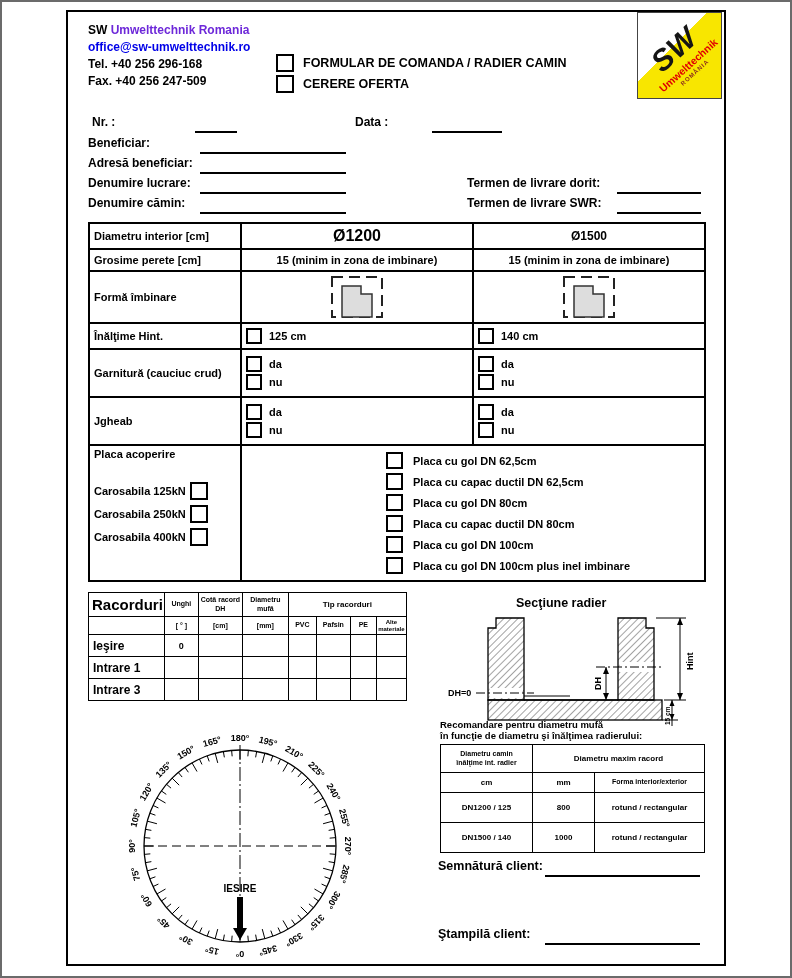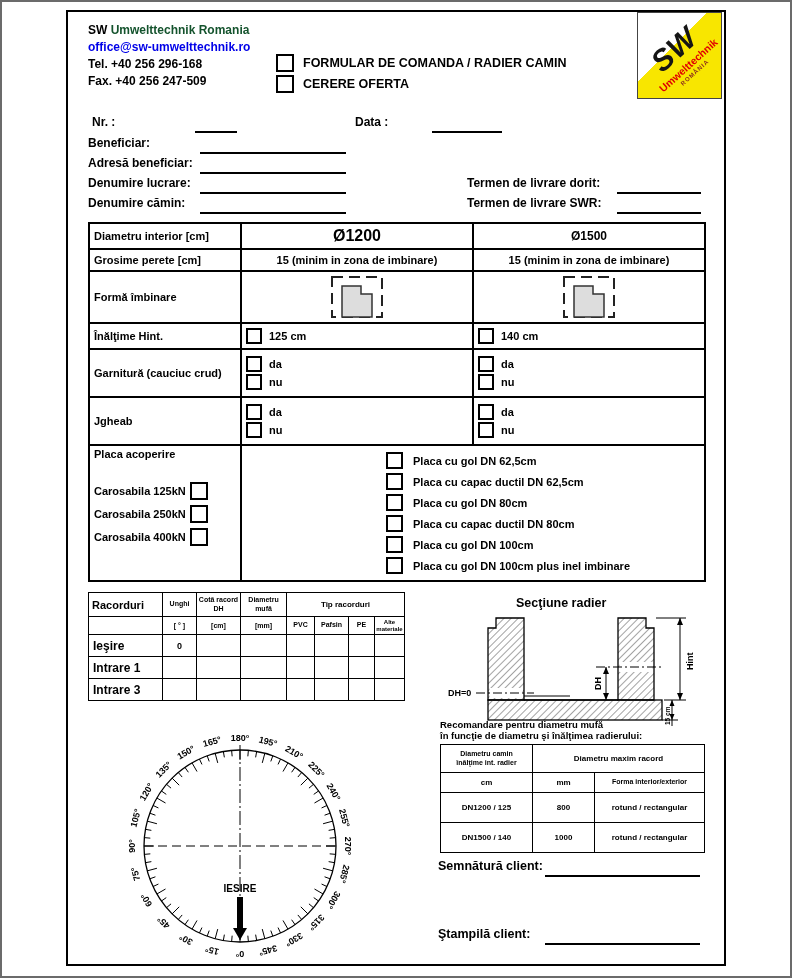--- a/index.html
+++ b/index.html
@@ -8,40 +8,40 @@
   .outer-border{position:absolute;inset:0;border:2px solid #6b6b6b;box-sizing:border-box;pointer-events:none;}
   .frame{position:absolute;left:66px;top:10px;width:660px;height:956px;border:2px solid #000;box-sizing:border-box;}
   .abs{position:absolute;}
   .lbl{font-weight:bold;font-size:12px;white-space:nowrap;}
   .line{display:inline-block;border-bottom:2px solid #000;height:13px;vertical-align:bottom;}
   .cb{display:inline-block;width:12px;height:12px;border:2px solid #000;background:#fff;flex:0 0 auto;}
   .cb.big{width:14px;height:14px;}
   .cbrow{display:flex;align-items:center;gap:7px;margin:2px 0;font-weight:bold;font-size:11px;}
   
   .contact div{font-weight:bold;font-size:12px;line-height:17px;}
-  .red{color:#14532d;} .blue{color:#0000e8;}
+  .red{color:#6d28d9;} .blue{color:#0000e8;}
   .hdr-check{display:flex;align-items:center;gap:9px;margin-bottom:3px;}
   .hdr-check .lbl{font-size:12.5px;}
   .logo{position:absolute;left:637px;top:12px;width:85px;height:87px;border:1px solid #444;box-sizing:border-box;
         background:linear-gradient(135deg,#ffffff 41%,#f8e600 41%);overflow:hidden;}
   .logo-inner{position:absolute;left:0;top:0;width:85px;height:87px;display:flex;flex-direction:column;
         align-items:center;justify-content:center;transform:rotate(-42deg);line-height:1;}
   .logo-sw{font-size:30px;font-weight:900;font-style:italic;color:#151515;letter-spacing:1px;}
   .logo-brand{font-size:10.5px;font-weight:bold;color:#e00000;margin-top:1px;}
   .logo-country{font-size:6px;font-weight:bold;color:#8a2b1e;letter-spacing:1px;margin-top:1px;}
   
   table{border-collapse:collapse;}
   .main-table{position:absolute;left:88px;top:222px;table-layout:fixed;}
   .main-table td{border:2px solid #000;font-weight:bold;font-size:11px;padding:2px 4px;vertical-align:middle;box-sizing:border-box;}
   .main-table td.c{text-align:center;}
   .joint-wrap{display:flex;justify-content:center;}
   
   .rac-table{position:absolute;left:88px;top:592px;table-layout:fixed;}
   .rac-table td{border:1.5px solid #000;font-weight:bold;text-align:center;vertical-align:middle;padding:1px;box-sizing:border-box;}
-  .rac-title{font-size:11px;text-align:left !important;padding-left:3px !important;margin-top:28px;}
+  .rac-title{font-size:15px;text-align:left !important;padding-left:3px !important;margin-top:28px;}
   .rac-h{font-size:7px;line-height:1.15;}
   .rac-unit{font-size:7px;}
   .rac-row-label{text-align:left !important;font-size:12px;padding-left:4px !important;}
   .rac-cell{font-size:9px;}
   
   .rec-text{font-weight:bold;font-size:9.5px;line-height:1.15;}
   .rec-table{position:absolute;left:440px;top:744px;table-layout:fixed;}
   .rec-table td{border:1.5px solid #000;font-weight:bold;text-align:center;vertical-align:middle;padding:1px;box-sizing:border-box;}
   .rec-h{font-size:7px;line-height:1.2;}
   .rec-h8{font-size:8px;}

